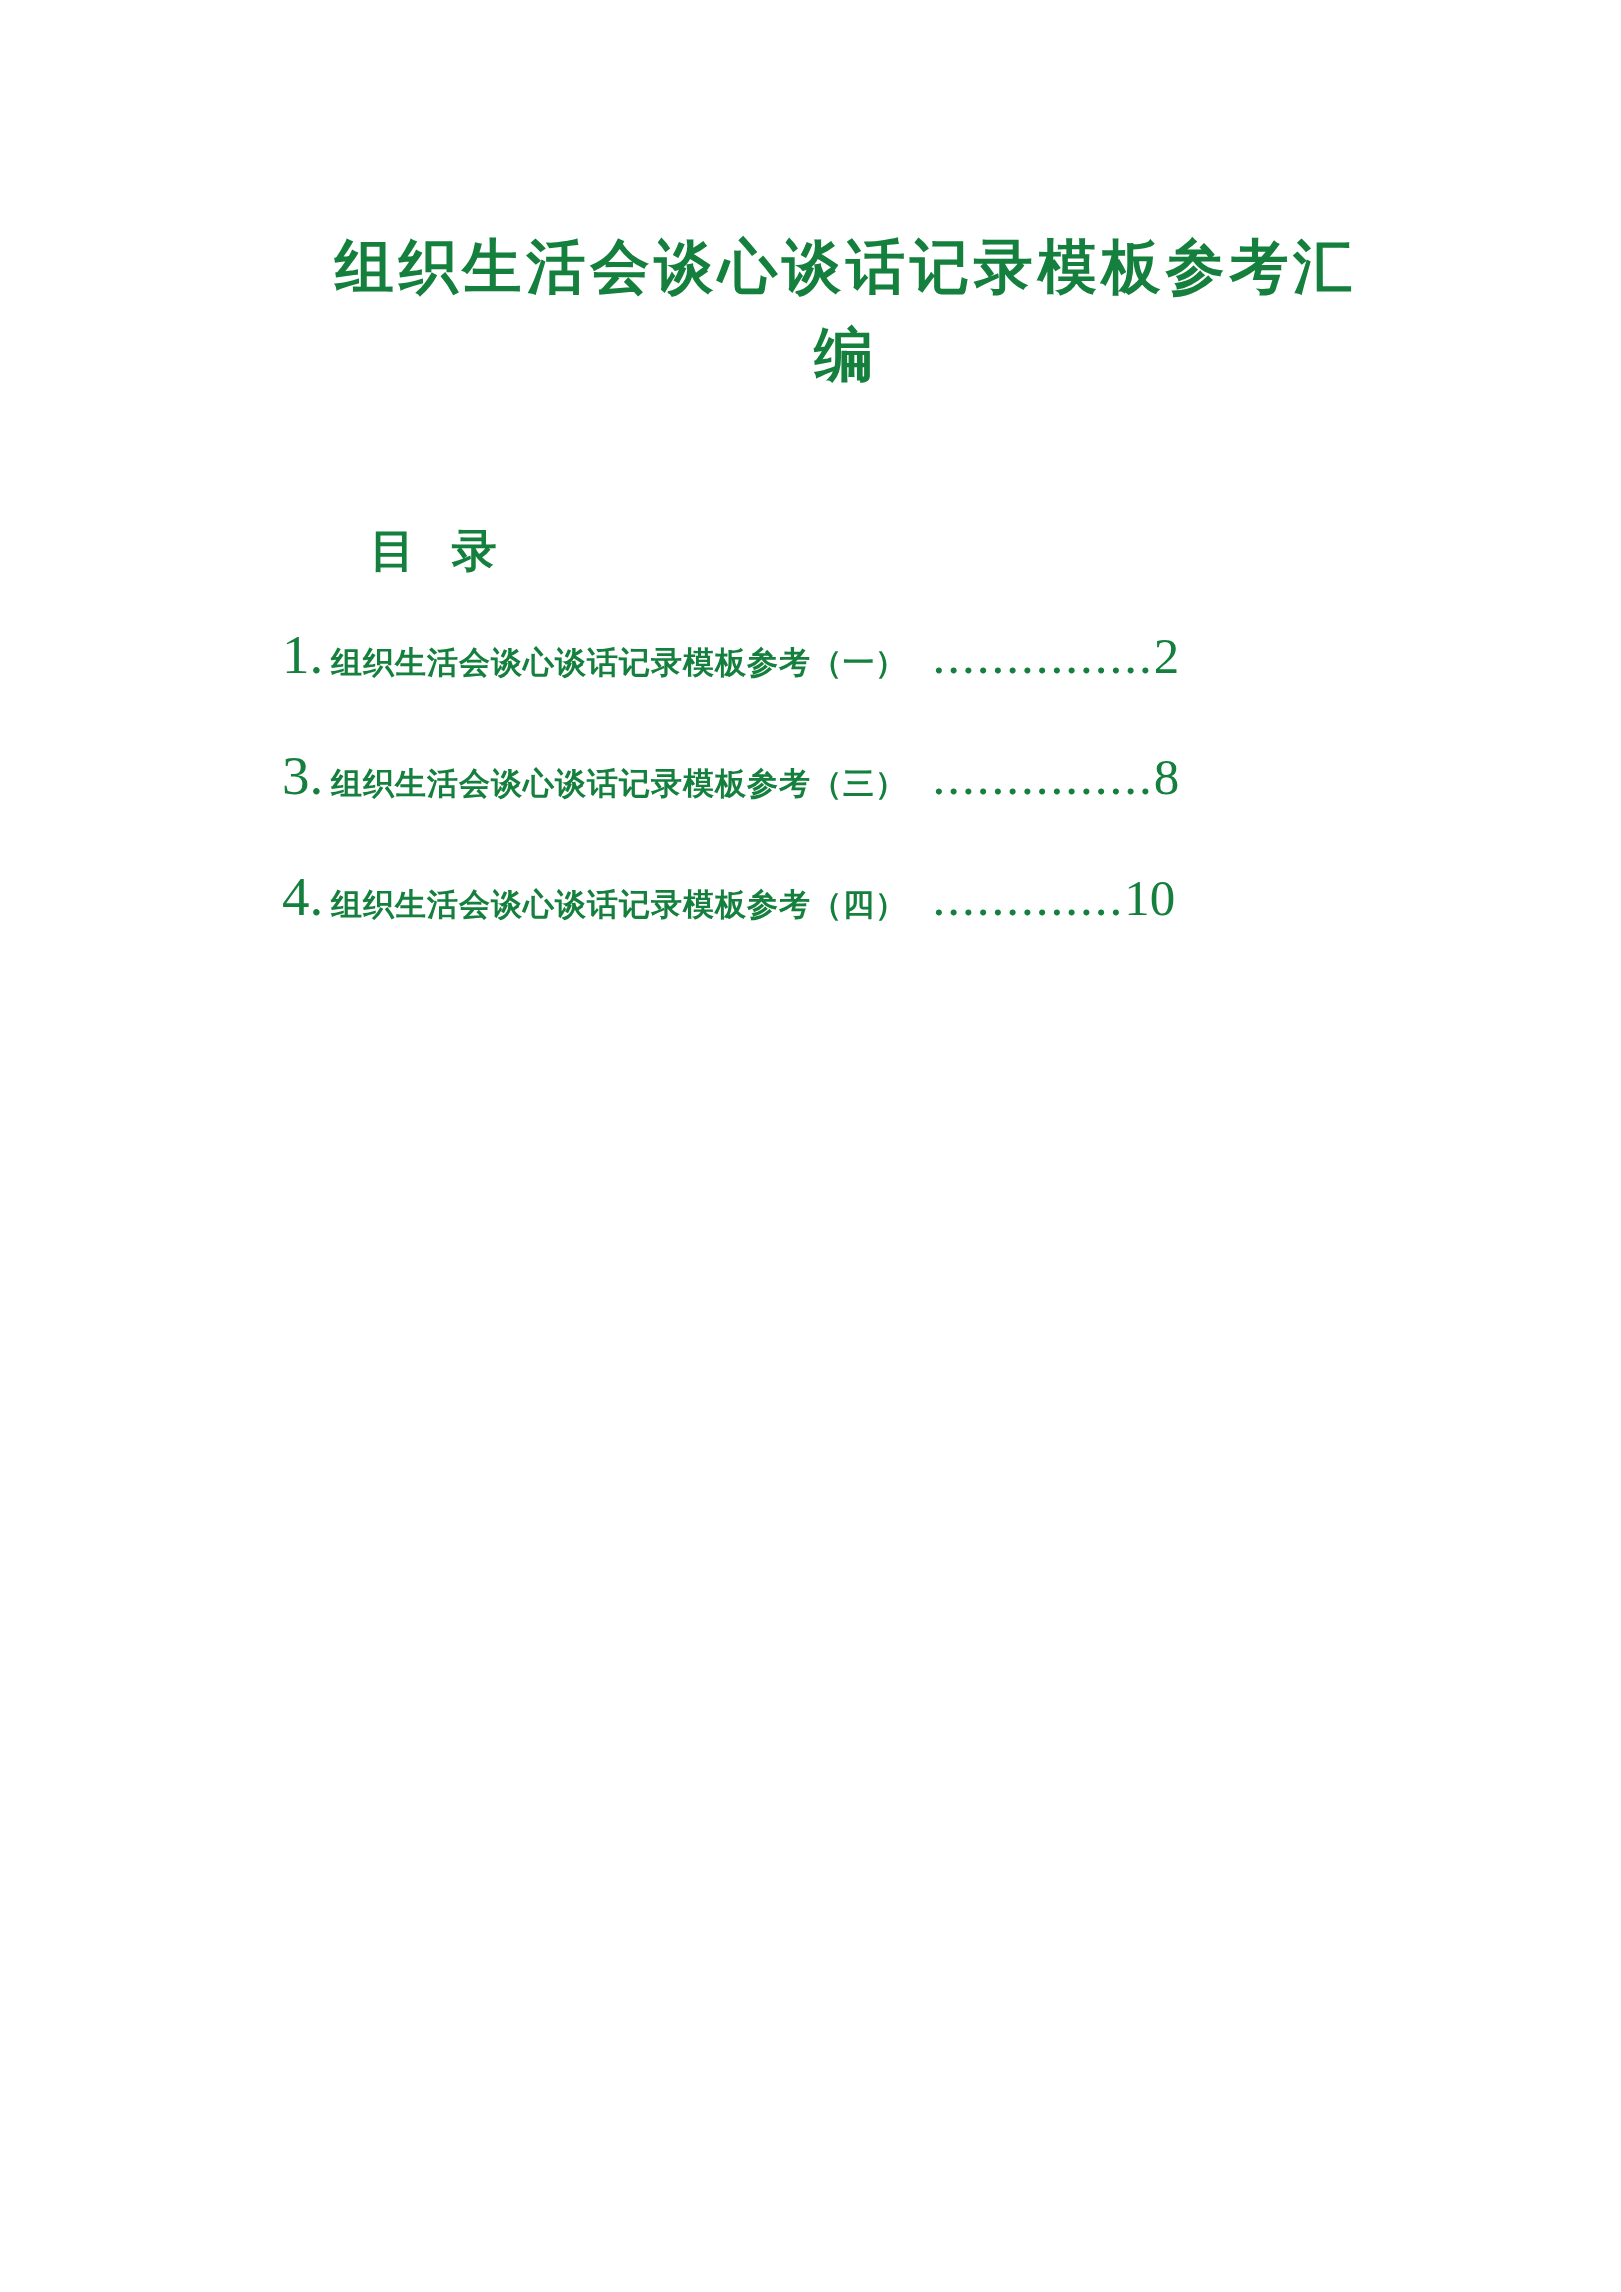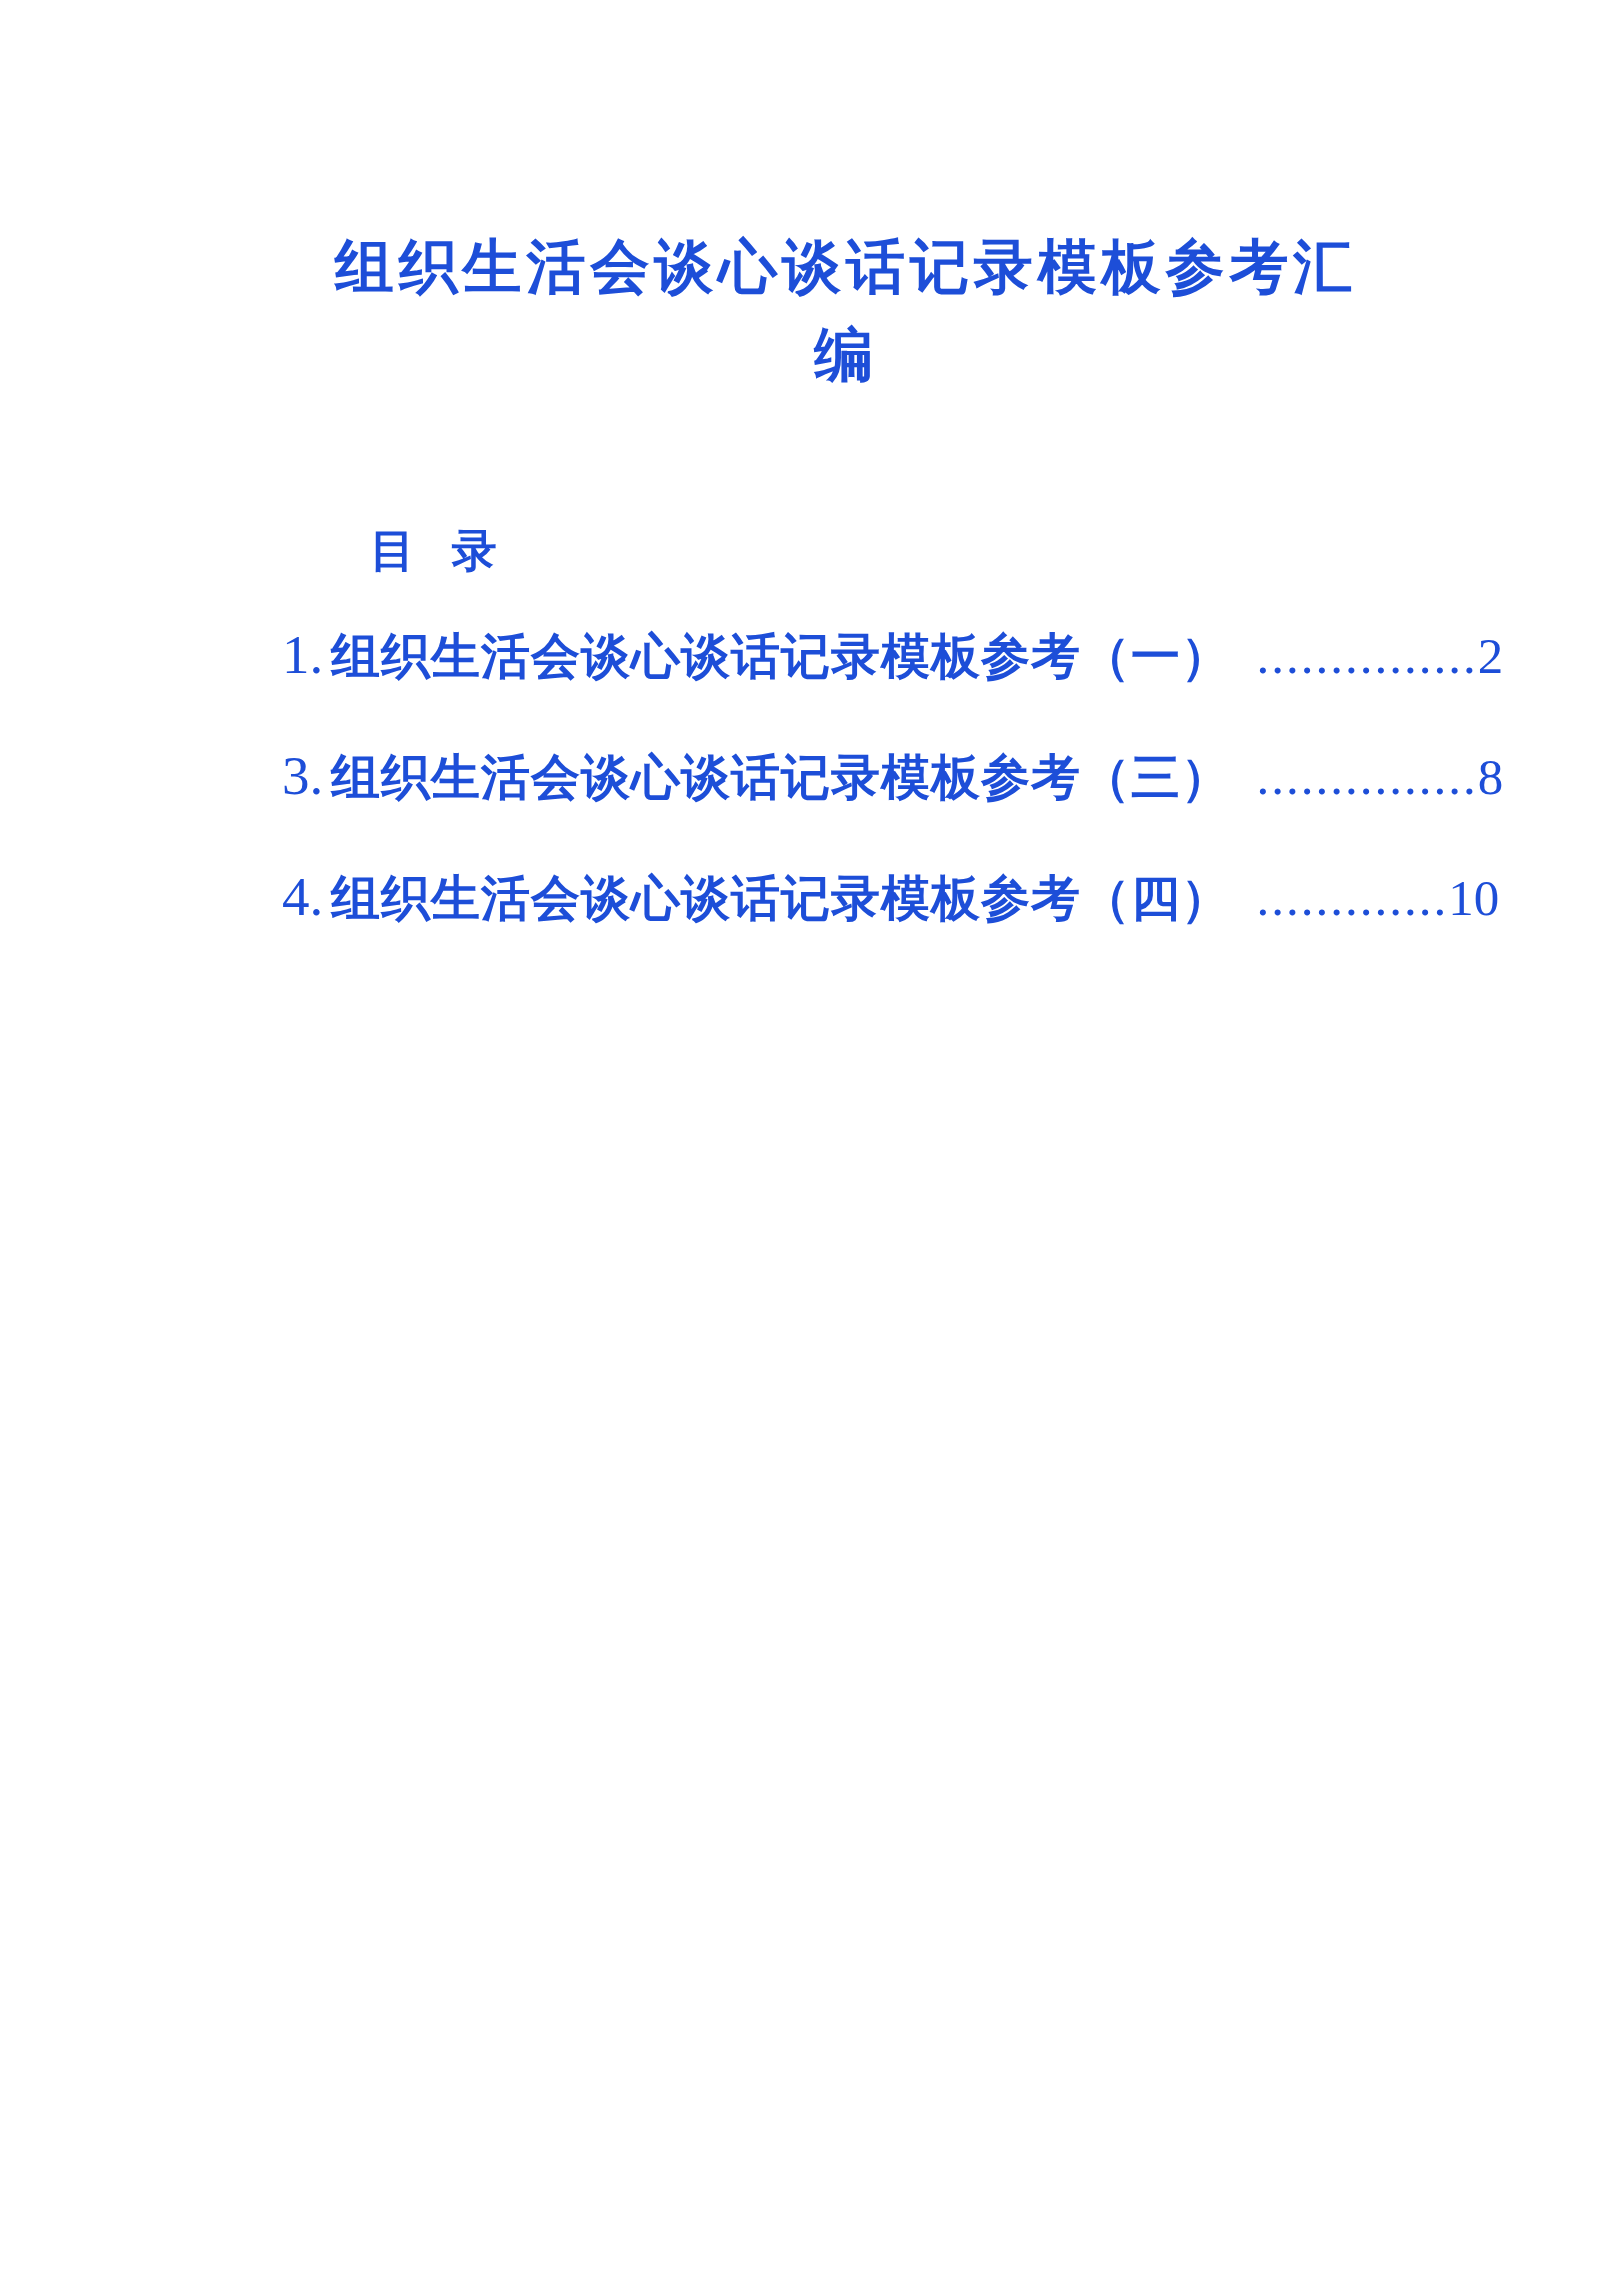--- a/index.html
+++ b/index.html
@@ -5,21 +5,21 @@
   html, body {
     margin: 0;
     padding: 0;
     background: #ffffff;
   }
   .page {
     position: relative;
     width: 1621px;
     height: 1706px;
     background: #ffffff;
-    color: #1d4ed8;
+    color: #15803d;
     font-family: "Liberation Sans", sans-serif;
     overflow: hidden;
   }
   
   .doc-title {
     position: absolute;
     top: 223px;
     left: 0;
     width: 100%;
     box-sizing: border-box;
@@ -56,21 +56,21 @@
     margin-bottom: 57px;
   }
   .toc-entry .num {
     font-family: "Liberation Serif", serif;
     font-weight: 400;
     font-size: 55px;
     margin-right: 7.8px;
   }
   .toc-entry .ttl {
     font-weight: 700;
-    font-size: 49px;
+    font-size: 31px;
     letter-spacing: 1px;
   }
   .toc-entry .dots {
     font-family: "Liberation Serif", serif;
     font-weight: 400;
     font-size: 51px;
     letter-spacing: 2px;
     margin-left: 25.5px;
   }
   .toc-entry .pg {

